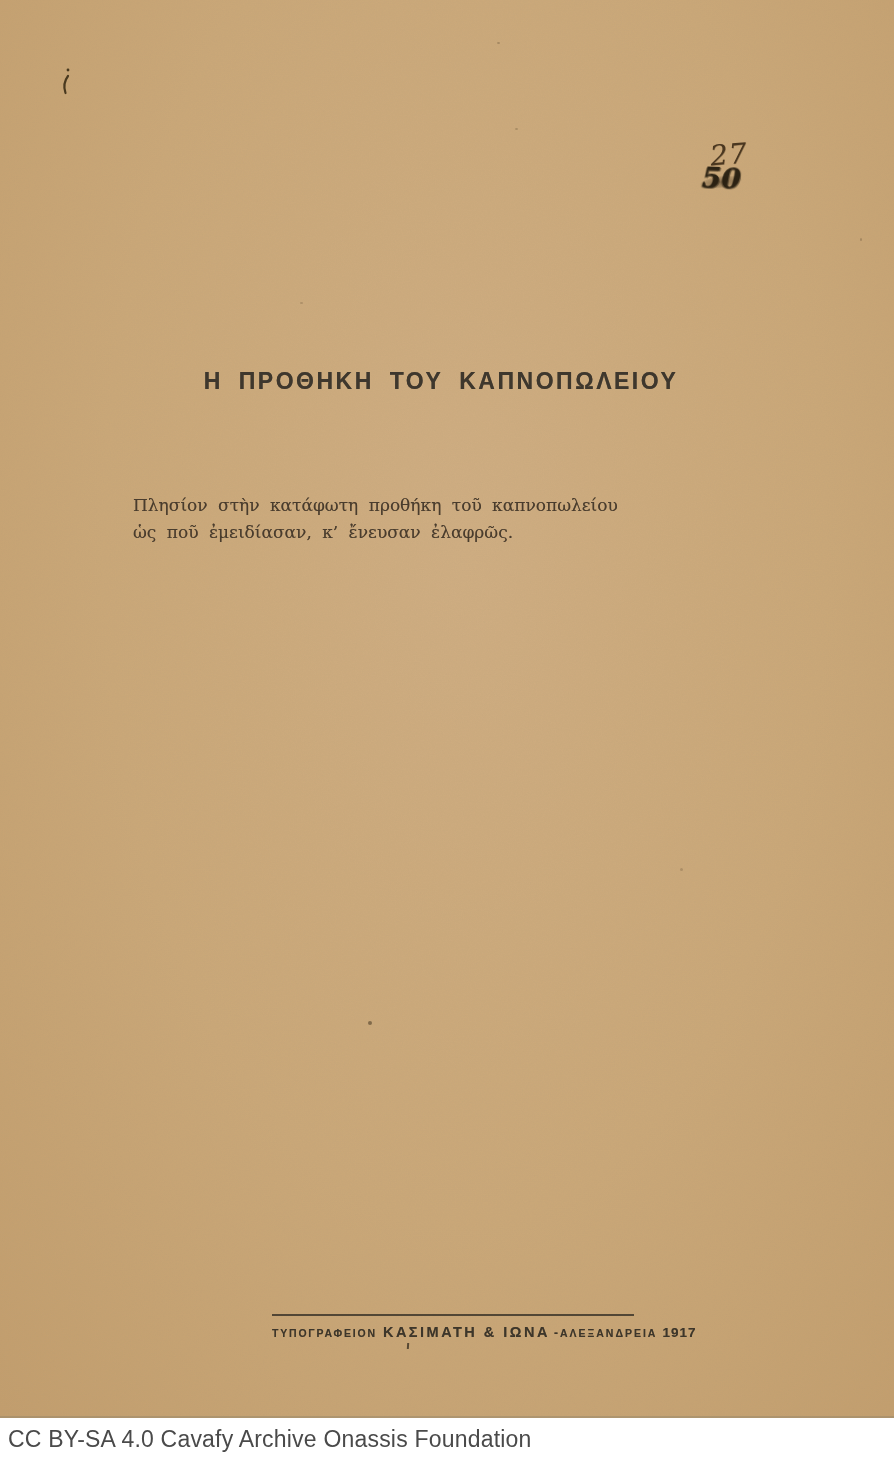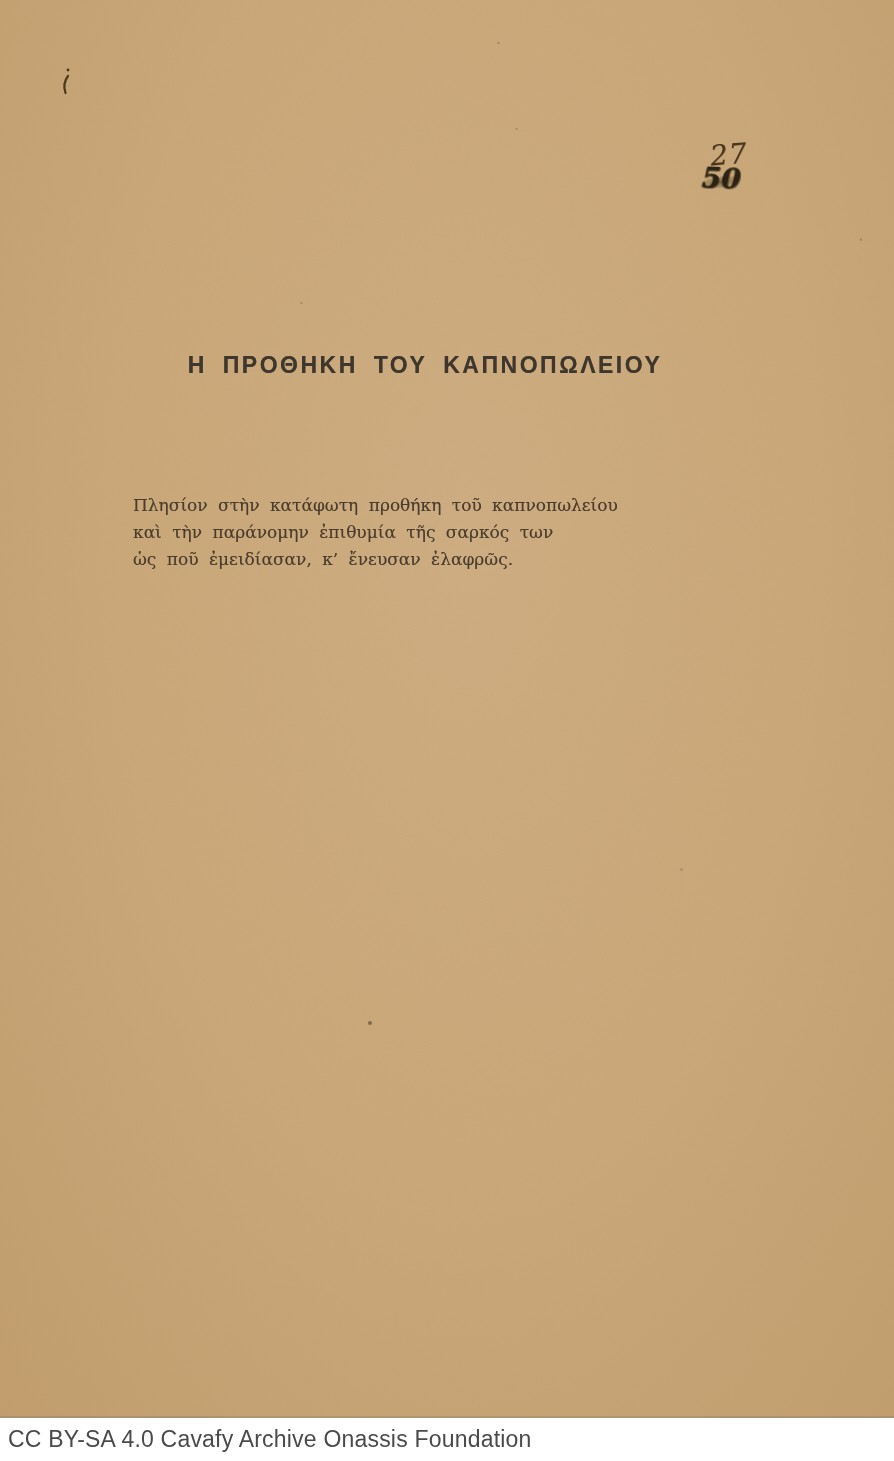--- a/index.html
+++ b/index.html
@@ -53,21 +53,21 @@
     position: absolute; left: 700px; top: 176px;
     width: 42px; height: 12px;
     background: radial-gradient(ellipse at center, rgba(40,30,15,0.45) 0%, rgba(40,30,15,0.18) 55%, rgba(40,30,15,0) 75%);
     transform: rotate(-7deg);
     border-radius: 50%;
   }
   
   .title {
     position: absolute; left: 0; top: 352px;
     width: 850px;
-    margin: 0;
+    margin: 16px;
     text-align: center;
     font-family: "Liberation Sans", sans-serif;
     font-weight: bold;
     font-size: 23px;
     letter-spacing: 2.5px;
     word-spacing: 7px;
     color: #3e372d;
     text-shadow: 0 0 0.6px rgba(62, 55, 45, 0.6);
   }
   
@@ -154,25 +154,31 @@
     </svg>
 
     <div class="hw-top">27</div>
     <div class="hw-bottom">50</div>
     <div class="hw-smudge"></div>
 
     <h1 class="title">Η ΠΡΟΘΗΚΗ ΤΟΥ ΚΑΠΝΟΠΩΛΕΙΟΥ</h1>
 
     <div class="stanza stanza-1">
       <div class="line">Πλησίον στὴν κατάφωτη προθήκη τοῦ καπνοπωλείου</div>
-      <div class="line">καὶ τὴν παράνομην ἐπιθυμία τῆς σαρκός των</div>
       <div class="line">ὡς ποῦ ἐμειδίασαν, κ’ ἔνευσαν ἐλαφρῶς.</div>
     </div>
 
 
+    <div class="imprint">
+      <div class="imprint-rule"></div>
+      <div class="imprint-text">
+        <span class="imprint-label">ΤΥΠΟΓΡΑΦΕΙΟΝ</span><span class="imprint-name">ΚΑΣΙΜΑΤΗ &amp; ΙΩΝΑ</span><span class="imprint-sep">-</span><span class="imprint-city">ΑΛΕΞΑΝΔΡΕΙΑ</span><span class="imprint-year">1917</span>
+      </div>
+      <div class="imprint-tick"></div>
+    </div>
 
     <div class="speck" style="left:368px; top:1021px; width:4px; height:4px;"></div>
     <div class="speck" style="left:497px; top:42px; width:3px; height:2px; opacity:.5;"></div>
     <div class="speck" style="left:515px; top:128px; width:3px; height:2px; opacity:.45;"></div>
     <div class="speck" style="left:860px; top:238px; width:2px; height:3px; opacity:.5;"></div>
     <div class="speck" style="left:300px; top:302px; width:3px; height:2px; opacity:.4;"></div>
     <div class="speck" style="left:680px; top:868px; width:3px; height:3px; opacity:.4;"></div>
   </div>
 
   <div class="caption">CC BY-SA 4.0 Cavafy Archive Onassis Foundation</div>

